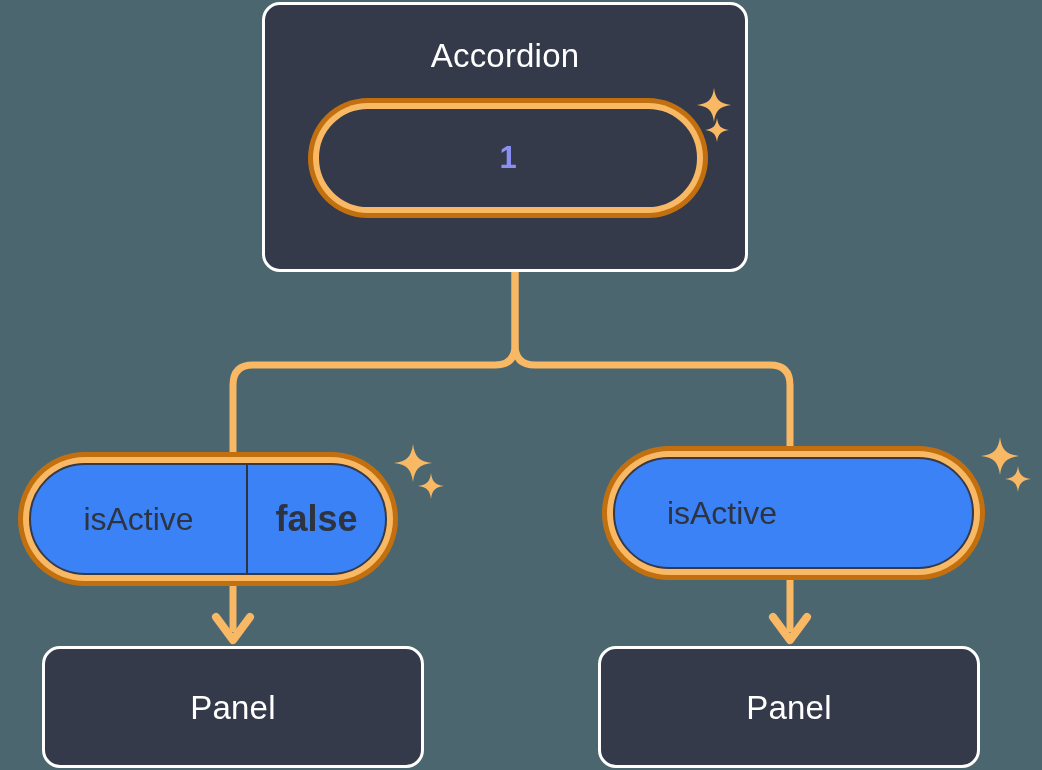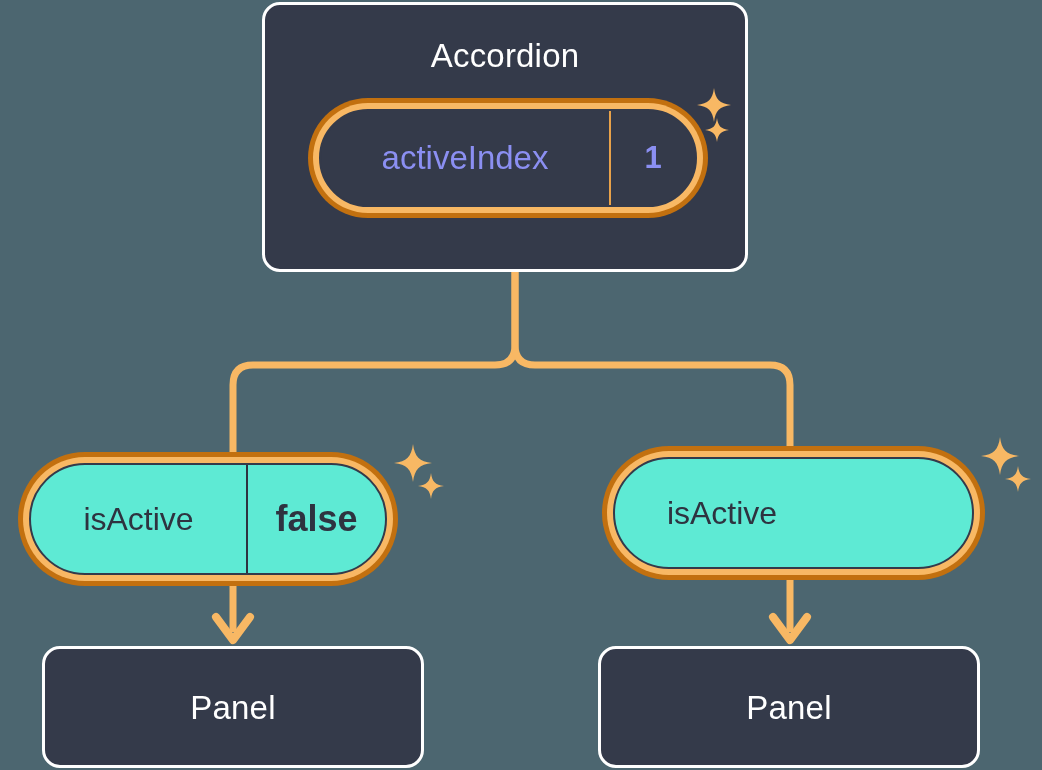--- a/index.html
+++ b/index.html
@@ -117,21 +117,21 @@
   }
   #pill-active-index .pill-val {
     flex: 1;
     color: #8b8ff2;
     font-size: 31px;
     font-weight: bold;
   }
 
   
   .pill-purple .pill-inner {
-    background: #5eead4;
+    background: #3b82f6;
     border: 2px solid #343a4a;
   }
   .pill-purple .pill-key {
     color: #2e3340;
     font-size: 32px;
   }
   .pill-purple .pill-val {
     color: #2e3340;
     font-size: 36px;
     font-weight: bold;
@@ -188,21 +188,20 @@
     <polyline points="773,617 790,640 807,617" fill="none" stroke="#f8b864" stroke-width="8" stroke-linecap="round" stroke-linejoin="round"></polyline>
   </svg>
 
   <div id="accordion-card" class="card">
     <div class="card-title">Accordion</div>
   </div>
 
   <div id="pill-active-index" class="pill-outer">
     <div class="pill-mid">
       <div class="pill-inner">
-        <div class="pill-key">activeIndex</div>
         <div class="pill-val">1</div>
       </div>
     </div>
   </div>
 
   <svg class="sparkle" style="left:697px; top:88px;" width="34" height="34" viewBox="0 0 24 24">
     <path d="M12 0 C13 8 16 11 24 12 C16 13 13 16 12 24 C11 16 8 13 0 12 C8 11 11 8 12 0 Z"></path>
   </svg>
   <svg class="sparkle" style="left:705px; top:118px;" width="24" height="24" viewBox="0 0 24 24">
     <path d="M12 0 C13 8 16 11 24 12 C16 13 13 16 12 24 C11 16 8 13 0 12 C8 11 11 8 12 0 Z"></path>

